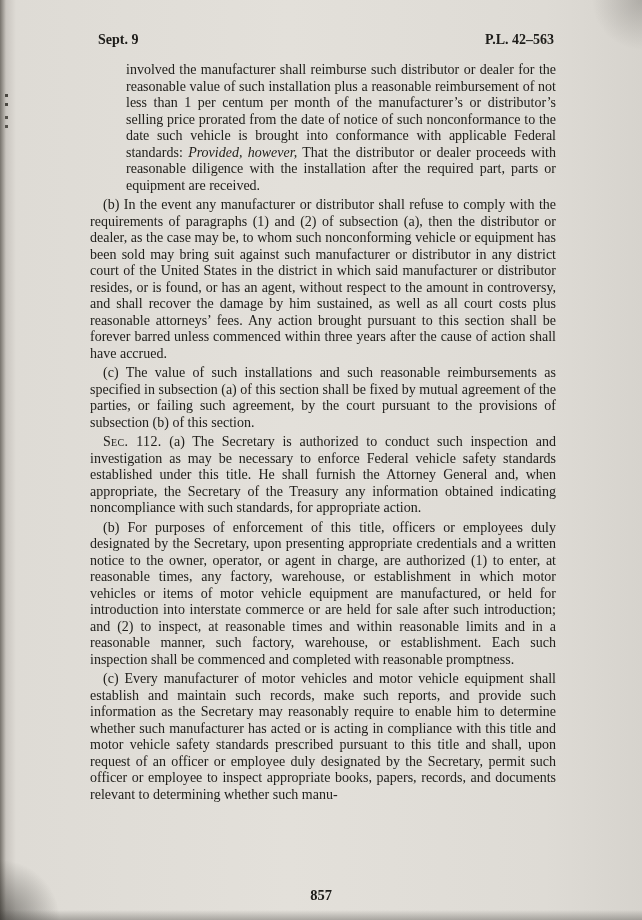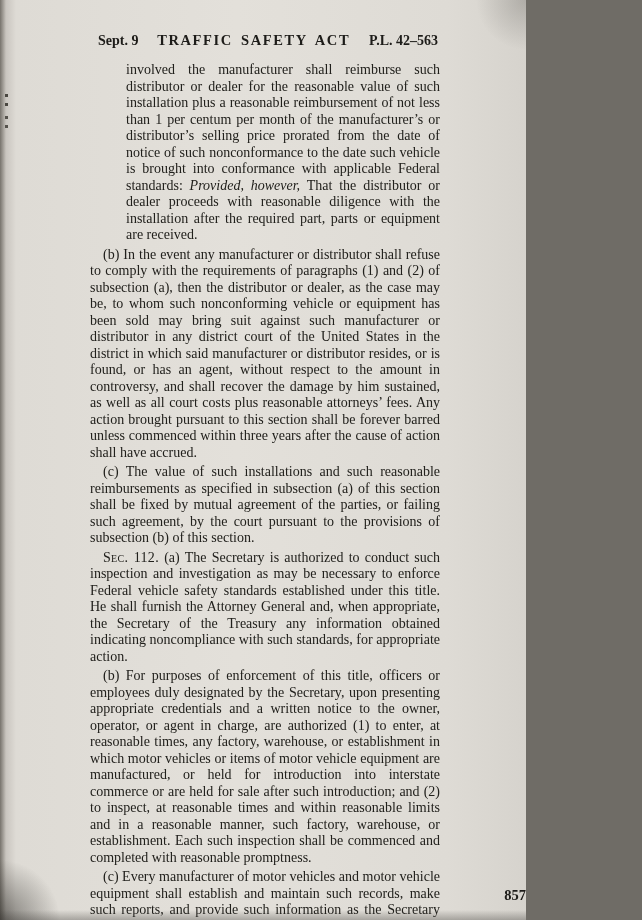--- a/index.html
+++ b/index.html
@@ -4,21 +4,21 @@
 <style>
   html, body { margin: 0; padding: 0; }
   body {
     width: 642px;
     height: 920px;
     background: #6f6c66;
     font-family: "Liberation Serif", "DejaVu Serif", serif;
   }
   .page {
     position: relative;
-    width: 526px;
+    width: 642px;
     height: 920px;
     box-sizing: border-box;
     overflow: hidden;
     background:
       radial-gradient(circle at 0% 100%, rgba(40,38,34,0.55) 0, rgba(40,38,34,0) 60px),
       radial-gradient(circle at 100% 0%, rgba(60,58,54,0.25) 0, rgba(60,58,54,0) 50px),
       linear-gradient(90deg, #77736c 0px, #c9c5bf 6px, #dedbd5 16px, #e3e0da 45%, #dedbd5 85%, #d6d3cd 100%);
   }
   .page::after {
     content: "";
@@ -72,36 +72,35 @@
     margin-left: 36px;
     text-indent: 0;
   }
   .italic { font-style: italic; margin-top: 16px; }
   .sec-label { font-variant: small-caps; letter-spacing: 0.3px; }
   .page-number {
     position: absolute;
     bottom: 16px;
     left: 0;
     right: 0;
-    text-align: right;
+    text-align: center;
     font-weight: bold;
     font-size: 14.5px;
     color: #1d1c19;
   }
 </style>
 </head>
 <body>
 
 <div class="page">
 
   <div class="edge-marks"></div>
 
   <header class="page-header">
     <span class="header-date">Sept. 9</span>
-    <span class="header-title">TRAFFIC SAFETY ACT</span>
     <span class="header-law">P.L. 42–563</span>
   </header>
 
   <main class="page-body">
 
     <p class="indent-block"><span>involved the manufacturer shall reimburse such distributor or dealer for the reasonable value of such installation plus a reasonable reimbursement of not less than 1 per centum per month of the manufacturer’s or distributor’s selling price prorated from the date of notice of such nonconformance to the date such vehicle is brought into conformance with applicable Federal standards: </span><span class="italic">Provided, however,</span><span> That the distributor or dealer proceeds with reasonable diligence with the installation after the required part, parts or equipment are received.</span></p>
 
     <p>(b) In the event any manufacturer or distributor shall refuse to comply with the requirements of paragraphs (1) and (2) of subsection (a), then the distributor or dealer, as the case may be, to whom such nonconforming vehicle or equipment has been sold may bring suit against such manufacturer or distributor in any district court of the United States in the district in which said manufacturer or distributor resides, or is found, or has an agent, without respect to the amount in controversy, and shall recover the damage by him sustained, as well as all court costs plus reasonable attorneys’ fees. Any action brought pursuant to this section shall be forever barred unless commenced within three years after the cause of action shall have accrued.</p>
 
     <p>(c) The value of such installations and such reasonable reimbursements as specified in subsection (a) of this section shall be fixed by mutual agreement of the parties, or failing such agreement, by the court pursuant to the provisions of subsection (b) of this section.</p>

